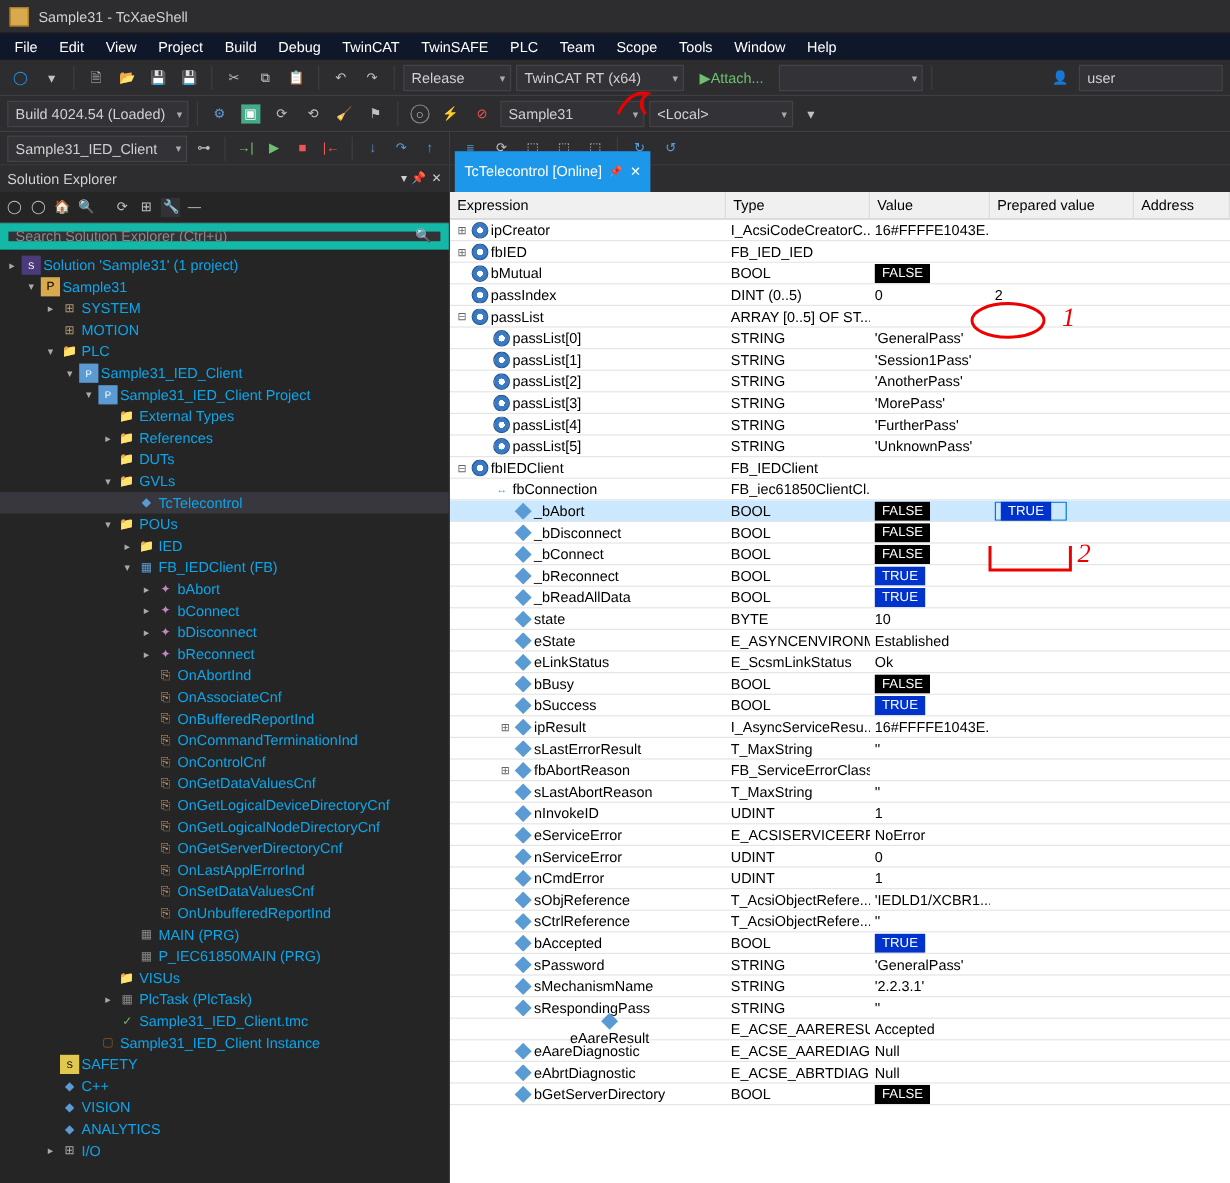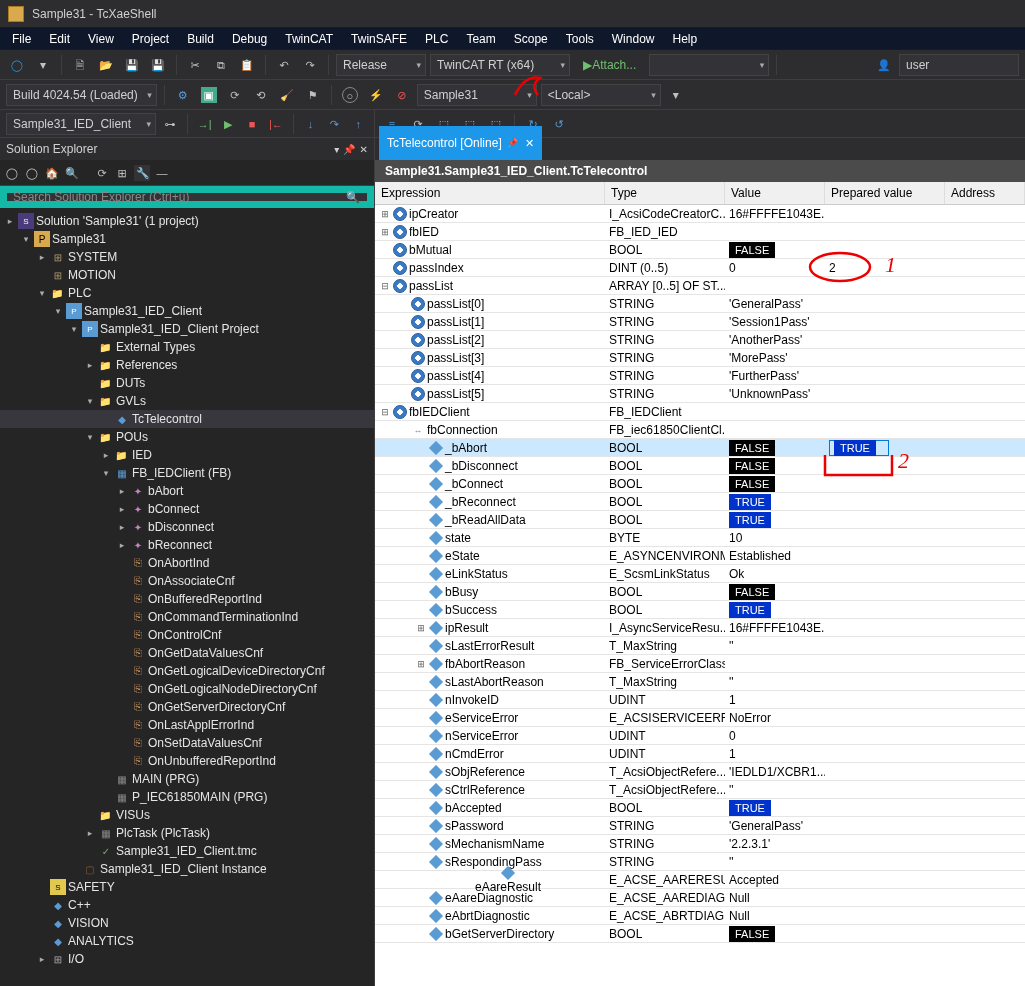--- a/index.html
+++ b/index.html
@@ -41,21 +41,21 @@
 .ico.tmc { color:#7a7;}
 .ico.inst { color:#8a5a2b;}
 .ico.safety { background:#e0c94e; color:#000; font-size:8px;}
 .ico.cpp { color:#5a9bd4;}
 .ico.vision { color:#5a9bd4;}
 .ico.analytics { color:#5a9bd4;}
 .ico.io { color:#aaa;}
 .ico.motion { color:#b19a6b;}
 .ico.system { color:#b19a6b;}
 .tree .node.sel { background:#37373d;}
-.tree .label { color:#e5e5e5;}
+.tree .label { color:#0ea5e9;}
 
 .panel-right { flex:1; display:flex; flex-direction:column; background:#1e1e1e;}
 .doc-tabs { height:22px; background:#2d2d30; display:flex; align-items:flex-end; padding-left:4px;}
 .doc-tab { height:34px; background:#1c97ea; color:#fff; display:flex; align-items:center; padding:0 8px; gap:6px;}
 .doc-tab .pin { font-size:9px;}
 .doc-tab .close { font-size:11px; cursor:pointer;}
 .crumb { height:22px; background:#4b4b4b; color:#fff; display:flex; align-items:center; padding:0 10px; font-weight:bold;}
 .watch { flex:1; overflow:auto; background:#fff; color:#000;}
 .watch-head { display:grid; grid-template-columns:230px 120px 100px 120px 80px; background:#f0f0f0; border-bottom:1px solid #ccc; position:sticky; top:0;}
 .watch-head div { padding:4px 6px; border-right:1px solid #ddd; font-weight:normal; color:#000;}
@@ -480,21 +480,20 @@
           <span class="ic" style="color:#5a9bd4">↺</span>
         </span>
     </div>
     <div class="doc-tabs">
       <div class="doc-tab">
         <span>TcTelecontrol [Online]</span>
         <span class="pin">📌</span>
         <span class="close">✕</span>
       </div>
     </div>
-    <div class="crumb">Sample31.Sample31_IED_Client.TcTelecontrol</div>
     <div class="watch">
       <div class="watch-head" id="watch-head">
           <div>Expression</div>
           <div>Type</div>
           <div>Value</div>
           <div>Prepared value</div>
           <div>Address</div>
         </div>
       <div id="watch-body">
           <div class="wr">

